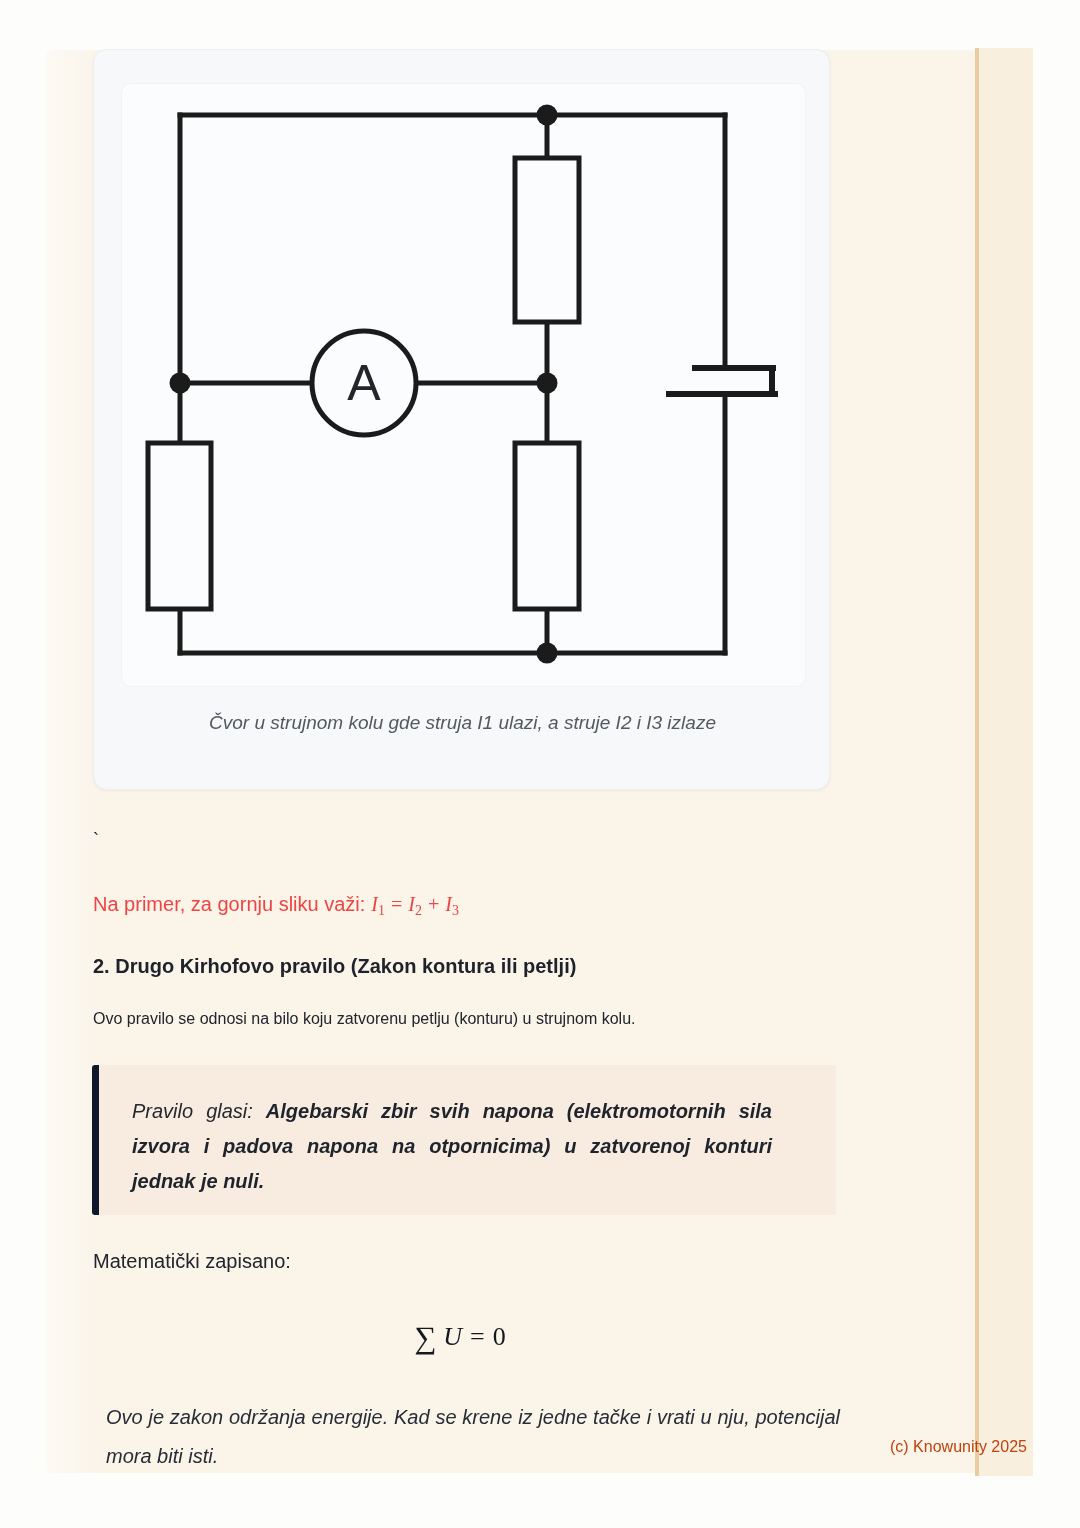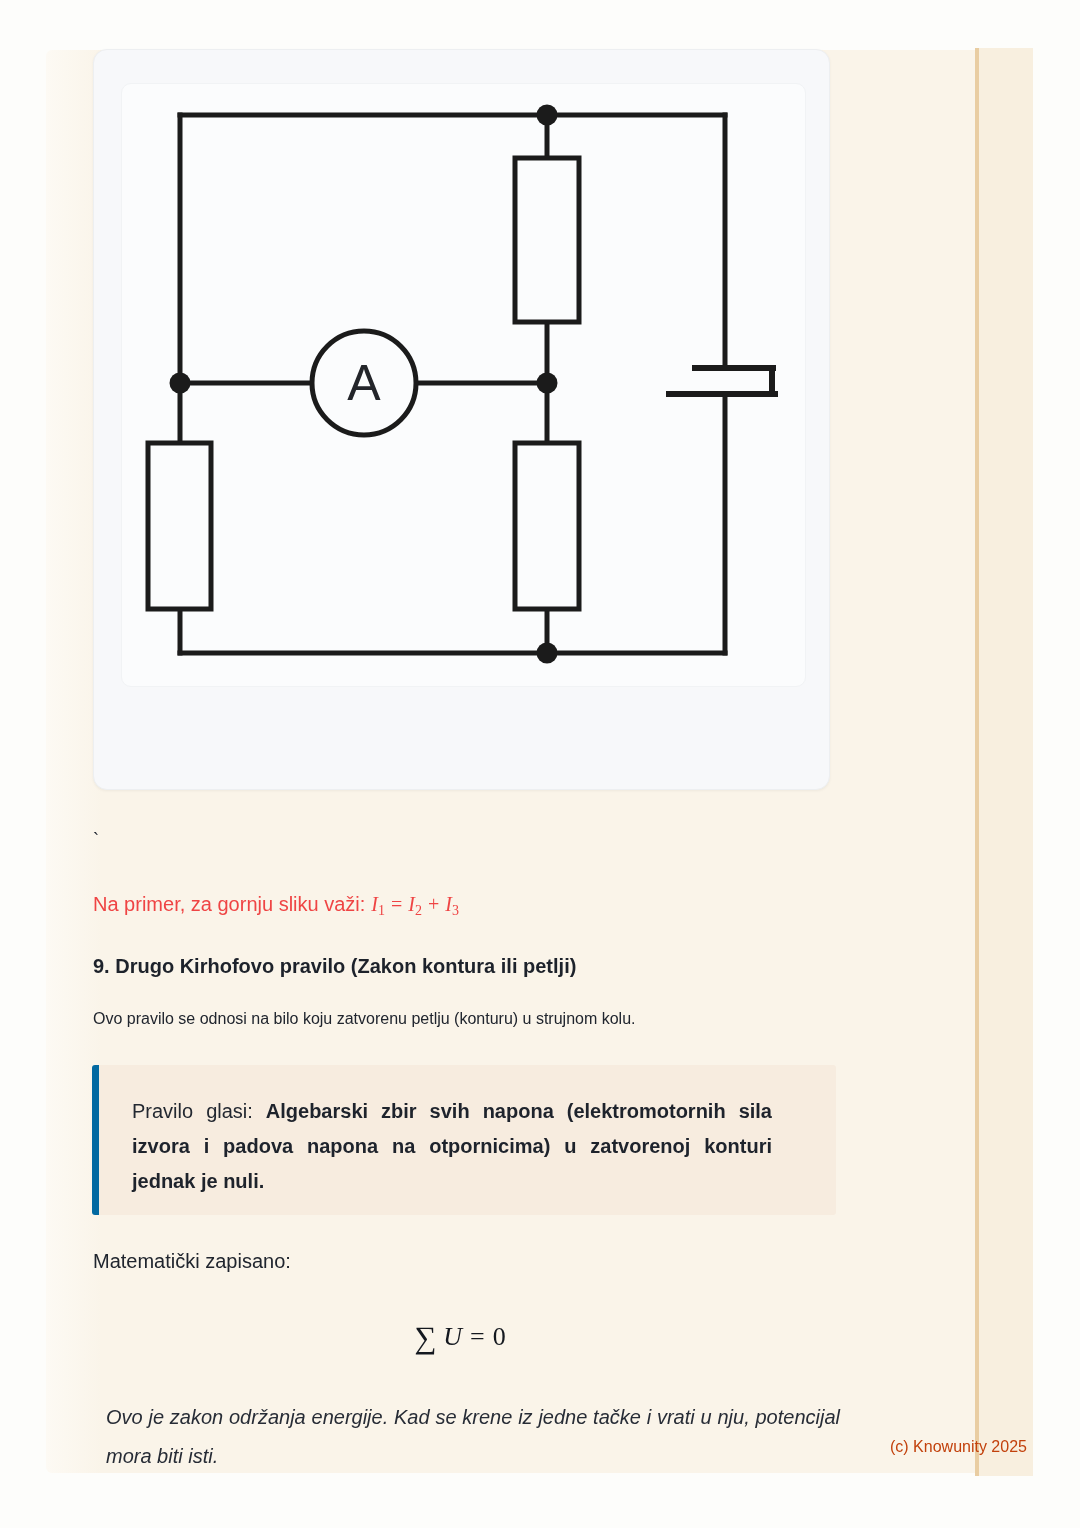--- a/index.html
+++ b/index.html
@@ -92,23 +92,24 @@
     left: 93px; top: 1010px;
     width: 740px;
     font-size: 16px;
     color: #20252e;
   }
   .callout-box {
     position: absolute;
     left: 92px; top: 1065px;
     width: 744px; height: 150px;
     background: #f7ecdf;
-    border-left: 7px solid #0369a1;
+    border-left: 7px solid #0f172a;
     border-radius: 3px;
     padding: 29px 64px 0 33px;
+    font-style: italic;
   }
   .callout-text {
     font-size: 20px;
     line-height: 35px;
     text-align: justify;
     color: #232831;
   }
   .callout-text .bold { font-weight: bold; color: #1e232c; }
   .math-intro {
     position: absolute;
@@ -189,29 +190,30 @@
         </g>
         <text x="362" y="398" text-anchor="middle" font-family="Liberation Sans, sans-serif" font-size="50" fill="#23252a">A</text>
         <g fill="#1b1b1b" stroke="none">
           <circle cx="545" cy="113" r="10.5"></circle>
           <circle cx="178" cy="381" r="10.5"></circle>
           <circle cx="545" cy="381" r="10.5"></circle>
           <circle cx="545" cy="651" r="10.5"></circle>
         </g>
       </svg>
     </div>
+    <div class="figure-caption">Čvor u strujnom kolu gde struja I1 ulazi, a struje I2 i I3 izlaze</div>
   </div>
 
   <div class="stray-backtick">`</div>
 
   <div class="example-line">
     <span>Na primer, za gornju sliku važi:</span><span class="mgap"></span><span class="math-var">I</span><sub>1</sub><span class="mgap"></span><span class="math-serif">=</span><span class="mgap"></span><span class="math-var">I</span><sub>2</sub><span class="mgap"></span><span class="math-serif">+</span><span class="mgap"></span><span class="math-var">I</span><sub>3</sub>
   </div>
 
-  <div class="section-heading">9. Drugo Kirhofovo pravilo (Zakon kontura ili petlji)</div>
+  <div class="section-heading">2. Drugo Kirhofovo pravilo (Zakon kontura ili petlji)</div>
 
   <div class="intro-paragraph">Ovo pravilo se odnosi na bilo koju zatvorenu petlju (konturu) u strujnom kolu.</div>
 
   <div class="callout-box">
     <div class="callout-text">
       <span>Pravilo glasi: </span><span class="bold">Algebarski zbir svih napona (elektromotornih sila izvora i padova napona na otpornicima) u zatvorenoj konturi jednak je nuli.</span>
     </div>
   </div>
 
   <div class="math-intro">Matematički zapisano:</div>

